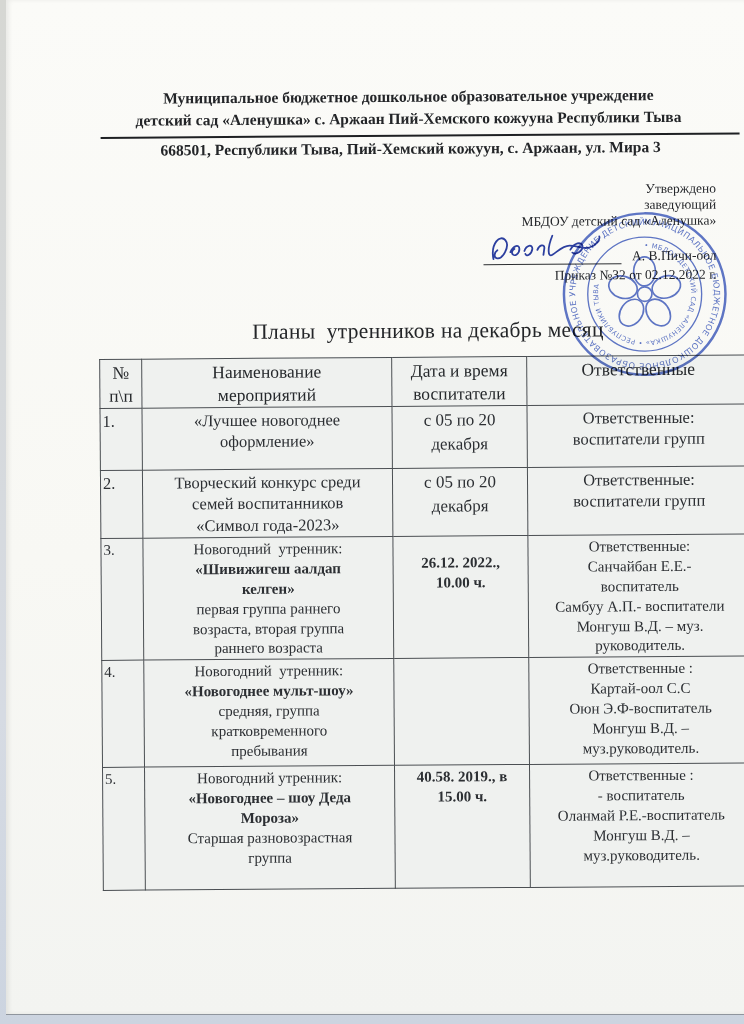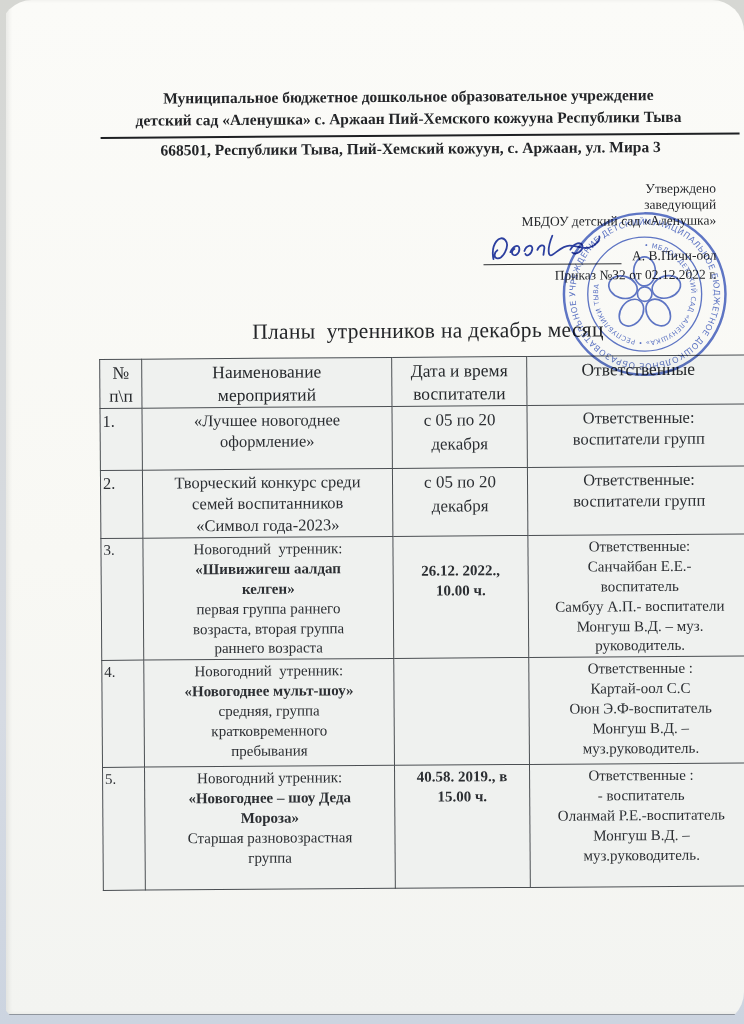--- a/index.html
+++ b/index.html
@@ -2,21 +2,21 @@
 <html><head>
 <meta charset="utf-8">
 <style>
   html,body{margin:0;padding:0;}
   body{
     width:744px;height:1024px;
     background:linear-gradient(180deg,#d6d7d3 0%,#d6dbe3 70%,#ccd4e0 100%);
     font-family:"Liberation Serif", serif;
     position:relative;overflow:hidden;
   }
-  .viewport{position:absolute;inset:0;overflow:hidden;border-radius:32px;}
+  .viewport{position:absolute;inset:0;overflow:hidden;}
   .paper{
     position:absolute;left:6px;top:0;right:0;bottom:10px;
     background:linear-gradient(180deg,#fbfbf8 0%,#f8f8f4 55%,#f3f4f1 100%);
     box-shadow:inset 3px 0 4px rgba(0,0,0,.07), 0 1px 0 #8f959d;
   }
   .sheet{position:absolute;inset:0;transform:rotate(-0.4deg);transform-origin:370px 480px;color:#2c2f33;}
 
   .doc-header{margin:86px 14px 0 86px;text-align:center;font-weight:bold;font-size:15.5px;line-height:22px;color:#232528;}
   .header-rule{border:0;border-top:2.6px solid #1e2023;margin:5px 2px 3px 97px;}
   .doc-address{margin:2px 14px 0 90px;text-align:center;font-weight:bold;font-size:15.5px;color:#232528;}
@@ -45,21 +45,21 @@
   tbody tr:nth-child(2){height:62px;}
   tbody tr:nth-child(3){height:121px;}
   tbody tr:nth-child(4){height:107px;}
   tbody tr:nth-child(5){height:123px;}
   tbody td{text-align:center;}
   tbody tr:nth-child(-n+2) td{font-size:16.5px;line-height:1.32;}
   tbody tr:nth-child(n+3) td{font-size:15px;line-height:1.33;}
   td.col-num{text-align:left;padding-left:7px;}
   tbody tr:nth-child(-n+2) td.col-date{font-size:17px;line-height:1.45;}
   td.col-date.bold{font-weight:bold;}
-  td.col-date.offset{padding-top:25px;}
+  td.col-date.offset{padding-top:17px;}
   td.col-name div,td.col-resp div{white-space:pre-wrap;}
   .b{font-weight:bold;}
 </style>
 </head>
 <body>
 
 <div class="viewport">
   <div class="paper">
     <div class="sheet">
 

